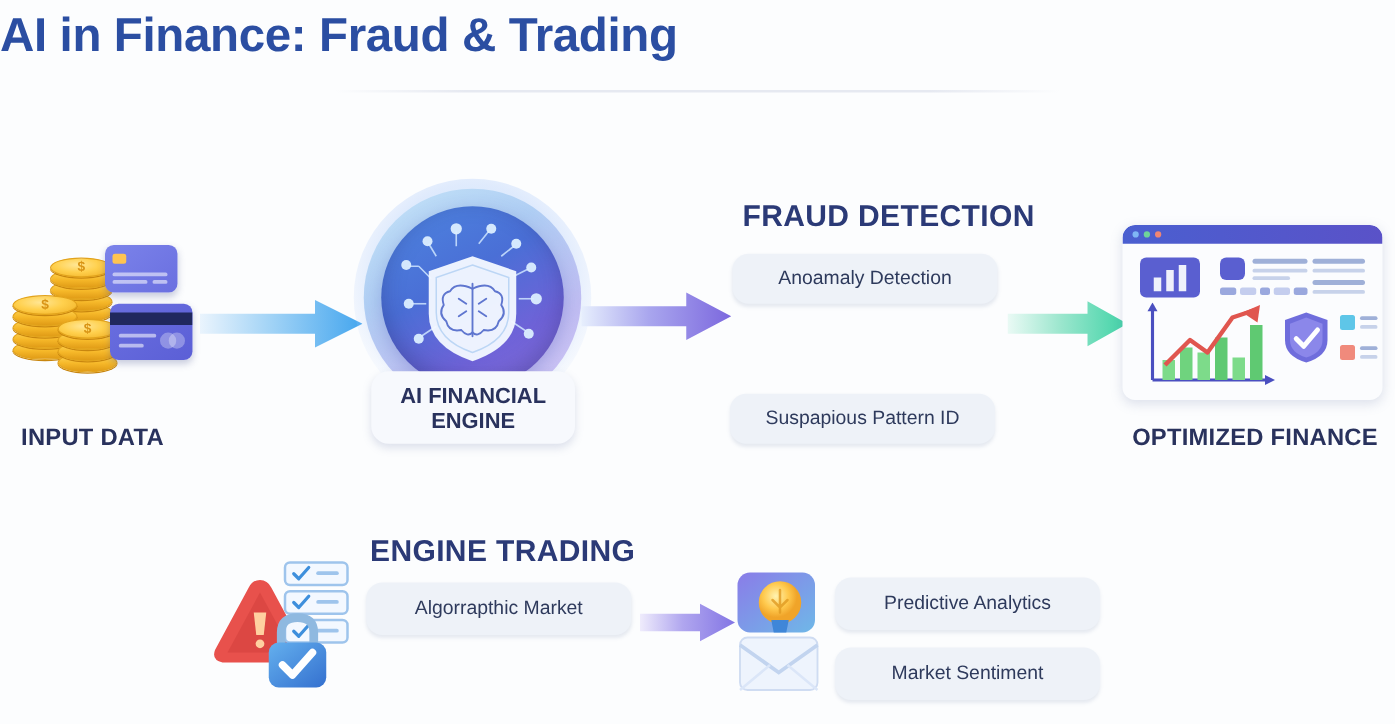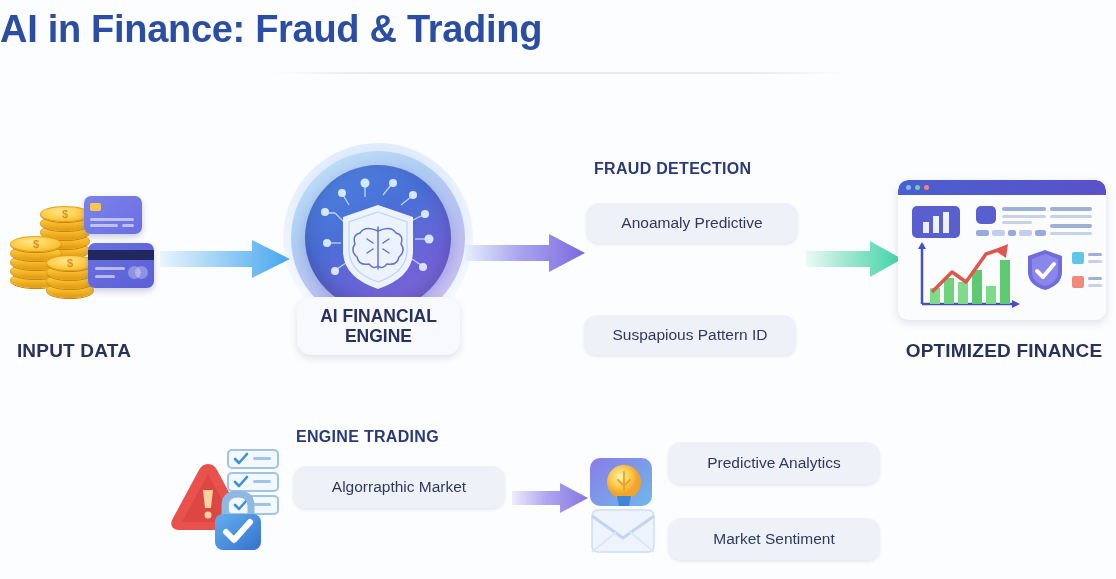--- a/index.html
+++ b/index.html
@@ -29,21 +29,21 @@
 
   
   .node-label {
     position: absolute;
     font-size: 19px; font-weight: bold; letter-spacing: 0.2px;
     color: #29325d;
     text-align: center; white-space: nowrap;
   }
   .section-head {
     position: absolute;
-    font-size: 16px; font-weight: bold; letter-spacing: 0.3px;
+    font-size: 24px; font-weight: bold; letter-spacing: 0.3px;
     color: #2b3a77;
     white-space: nowrap;
   }
   .pill {
     position: absolute;
     background: #eef2f8;
     border-radius: 13px;
     box-shadow: 0 2px 3px rgba(120,135,170,0.17);
     display: flex; align-items: center; justify-content: center;
     font-size: 15.5px; color: #2e3a5c;
@@ -243,21 +243,21 @@
         <stop offset="0%" stop-color="#e7effd"></stop>
             <stop offset="45%" stop-color="#a9a6ee"></stop>
             <stop offset="100%" stop-color="#7c68de"></stop>
       </linearGradient>
         </defs>
       <path d="M0,13 L84,13 L84,2 L120,21 L84,40 L84,29 L0,29 Z" fill="url(#g2)"></path>
     </svg>
   </div>
 
   <div class="section-head" style="left:594px; top:160px;">FRAUD DETECTION</div>
-  <div class="pill" style="left:586px; top:203px; width:212px; height:40px;">Anoamaly Predictive</div>
+  <div class="pill" style="left:586px; top:203px; width:212px; height:40px;">Anoamaly Detection</div>
   <div class="pill" style="left:584px; top:315px; width:212px; height:40px;">Suspapious Pattern ID</div>
 
   <div class="arrow" style="left:806px; top:240px; width:96px; height:38px;">
     <svg viewBox="0 0 96 38" preserveAspectRatio="none">
       <defs>
           <linearGradient id="g3" x1="0" y1="0" x2="1" y2="0">
         <stop offset="0%" stop-color="#eafaf5"></stop>
             <stop offset="45%" stop-color="#9ae6cd"></stop>
             <stop offset="100%" stop-color="#3fd3a6"></stop>
       </linearGradient>
@@ -394,16 +394,16 @@
       <path d="M29,40 L43,40 L41,50 L31,50 Z" fill="#3f86d8"></path>
       <path d="M36,16 L36,34 M30,24 L36,30 L42,24" fill="none" stroke="#e09a22" stroke-width="2" stroke-linecap="round" opacity="0.8"></path>
     </svg>
     <svg style="position:absolute; left:2px; top:50px; width:66px; height:50px;" viewBox="0 0 66 50">
       <rect x="2" y="4" width="62" height="42" rx="6" fill="#eef4fd" stroke="#cfdcf2" stroke-width="1.5"></rect>
       <path d="M2,10 L33,32 L64,10" fill="none" stroke="#c2d4ef" stroke-width="3"></path>
       <path d="M2,46 L26,26 M64,46 L40,26" fill="none" stroke="#dbe6f8" stroke-width="2"></path>
     </svg>
   </div>
 
-  <div class="pill" style="left:668px; top:442px; width:212px; height:42px;">Predictive Analytics</div>
+  <div class="pill" style="left:668px; top:462px; width:212px; height:42px;">Predictive Analytics</div>
   <div class="pill" style="left:668px; top:518px; width:212px; height:42px;">Market Sentiment</div>
 
 </div>
 
 </body></html>

